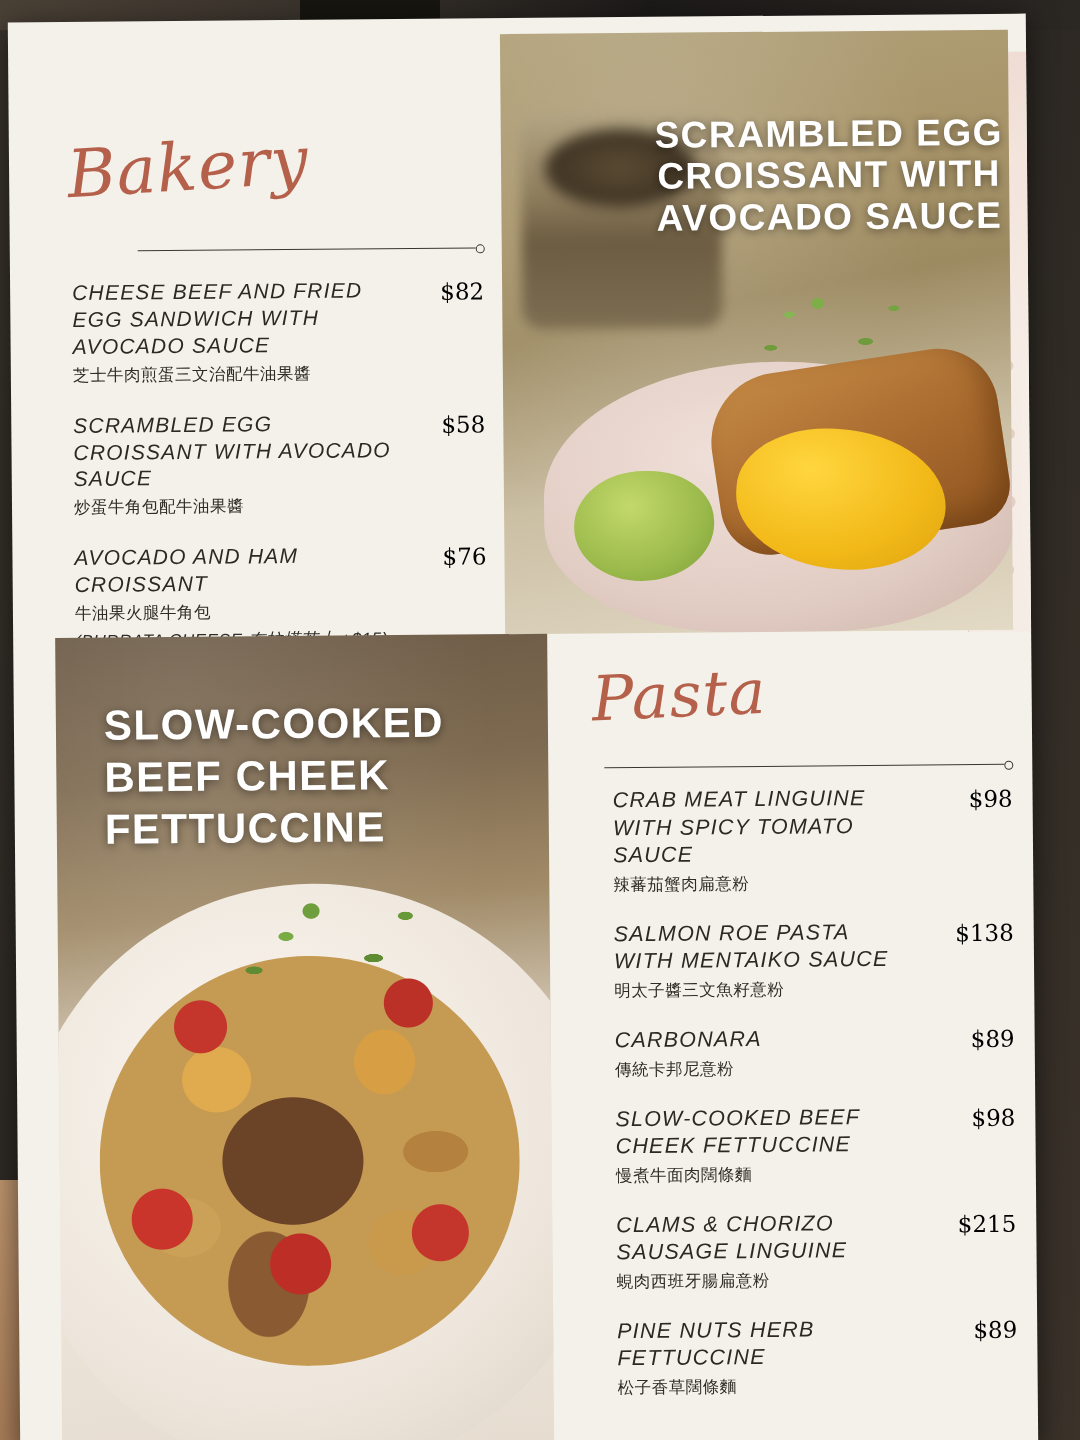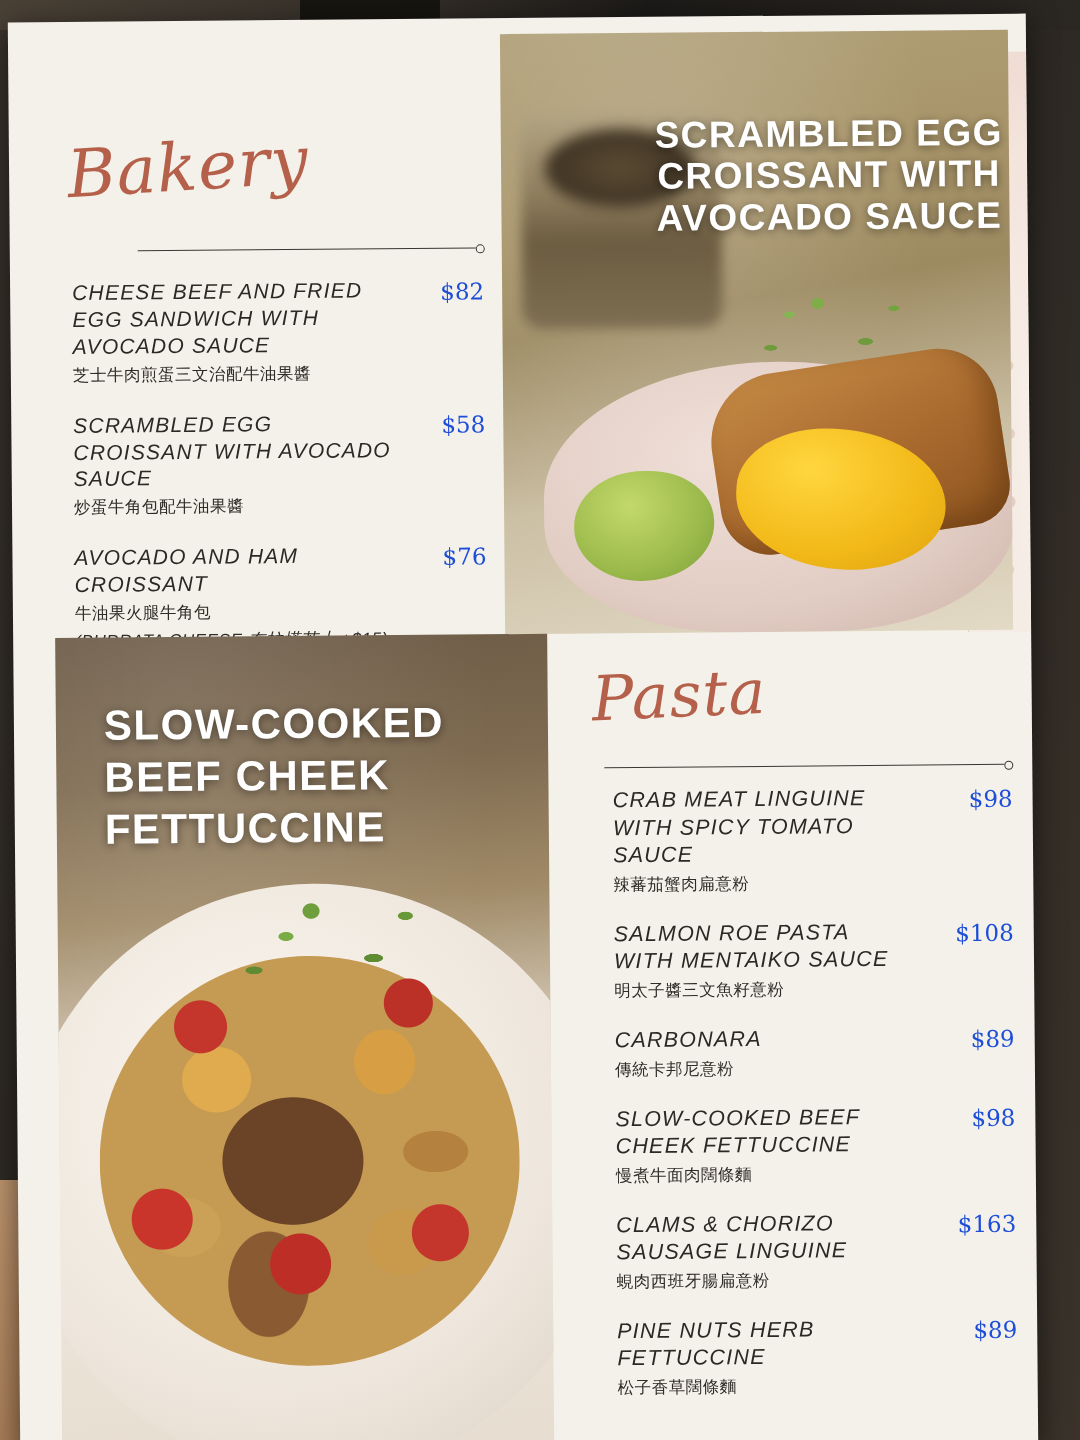--- a/index.html
+++ b/index.html
@@ -142,21 +142,21 @@
     letter-spacing: 1.2px;
     line-height: 1.28;
     color: #2c2823;
     font-style: italic;
     max-width: 330px;
     text-transform: uppercase;
   }
   .item-price {
     font-family: "DejaVu Serif", serif;
     font-size: 23px;
-    color: #1d4ed8;
+    color: #000000;
     white-space: nowrap;
     padding-left: 8px;
     padding-top: 2px;
   }
   .item-zh {
     font-family: "DejaVu Sans", sans-serif;
     font-size: 16.5px;
     color: #2f2b26;
     margin-top: 4px;
     letter-spacing: .5px;
@@ -425,21 +425,21 @@
         <div class="item-row">
           <div class="item-en">CRAB MEAT LINGUINE WITH SPICY TOMATO SAUCE</div>
           <div class="item-price">$98</div>
         </div>
         <div class="item-zh">辣蕃茄蟹肉扁意粉</div>
       </div>
 
       <div class="item">
         <div class="item-row">
           <div class="item-en">SALMON ROE PASTA WITH MENTAIKO SAUCE</div>
-          <div class="item-price">$108</div>
+          <div class="item-price">$138</div>
         </div>
         <div class="item-zh">明太子醬三文魚籽意粉</div>
       </div>
 
       <div class="item">
         <div class="item-row">
           <div class="item-en">CARBONARA</div>
           <div class="item-price">$89</div>
         </div>
         <div class="item-zh">傳統卡邦尼意粉</div>
@@ -449,21 +449,21 @@
         <div class="item-row">
           <div class="item-en">SLOW-COOKED BEEF CHEEK FETTUCCINE</div>
           <div class="item-price">$98</div>
         </div>
         <div class="item-zh">慢煮牛面肉闊條麵</div>
       </div>
 
       <div class="item">
         <div class="item-row">
           <div class="item-en">CLAMS &amp; CHORIZO SAUSAGE LINGUINE</div>
-          <div class="item-price">$163</div>
+          <div class="item-price">$215</div>
         </div>
         <div class="item-zh">蜆肉西班牙腸扁意粉</div>
       </div>
 
       <div class="item">
         <div class="item-row">
           <div class="item-en">PINE NUTS HERB FETTUCCINE</div>
           <div class="item-price">$89</div>
         </div>
         <div class="item-zh">松子香草闊條麵</div>

